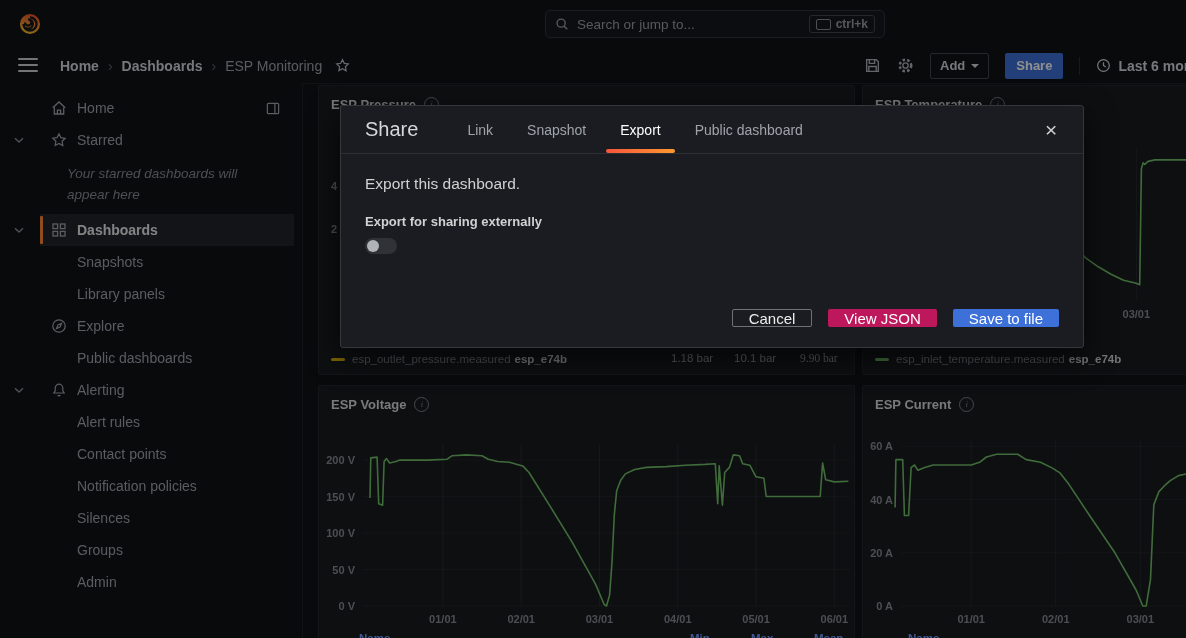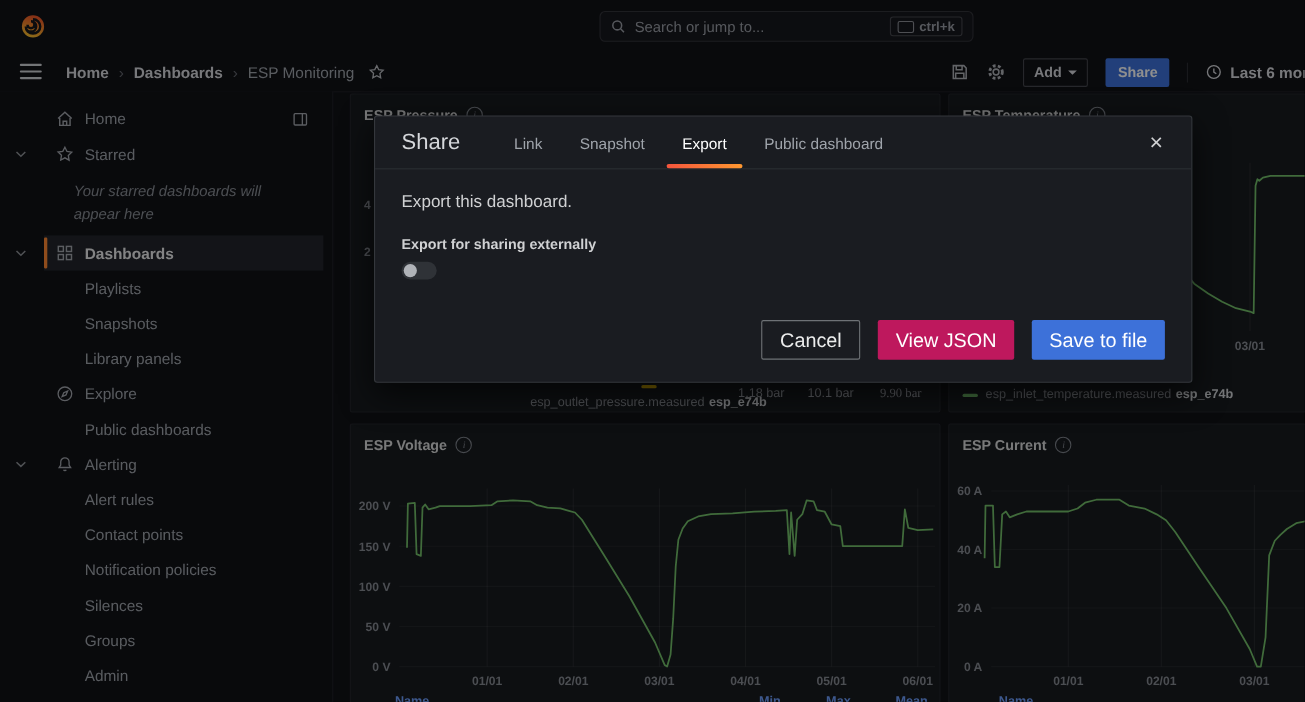--- a/index.html
+++ b/index.html
@@ -82,21 +82,21 @@
         background:linear-gradient(90deg,#f5553d,#ff9830);}
   #modal-close{position:absolute;right:20px;top:11px;width:24px;height:24px;background:none;border:none;color:#d0d1d3;
         font-size:21px;line-height:1;cursor:pointer;font-family:inherit;}
   #modal-close::before{content:"×";}
   #modal-body{padding:21px 24px 0;}
   #modal-desc{font-size:15.5px;color:#d0d1d3;margin:0 0 21px;}
   #toggle-label{font-size:13px;font-weight:600;color:#d0d1d3;margin:0 0 9px;}
   .switch{width:32px;height:16px;border-radius:8px;background:#2f3237;position:relative;cursor:pointer;border:none;padding:0;}
   .switch::after{content:"";position:absolute;left:2px;top:2px;width:12px;height:12px;border-radius:50%;background:#b0b3b8;}
   #modal-foot{position:absolute;right:24px;bottom:20px;display:flex;gap:16px;}
-  .btn{height:36px;padding:0 16px;border-radius:2px;font-size:18px;font-weight:500;border:none;color:#fff;cursor:pointer;font-family:inherit;}
+  .btn{height:18px;padding:0 16px;border-radius:2px;font-size:15px;font-weight:500;border:none;color:#fff;cursor:pointer;font-family:inherit;}
   .btn.outline{background:transparent;border:1px solid #6e7276;color:#eceded;}
   .btn.secondary{background:#be185d;}
   .btn.primary{background:#3d71d9;}
 </style>
 </head>
 <body>
 
 <div id="app">
 
   <div id="topnav">
@@ -231,26 +231,20 @@
               <rect x="2" y="9.4" width="4.6" height="4.6"></rect>
               <rect x="9.4" y="9.4" width="4.6" height="4.6"></rect>
             </svg>
           </span>
           <span class="side-label">Dashboards</span>
         </span>
       </div>
       <div class="side-row child">
         <span class="chev-col"></span>
         <span class="row-body">
-          <span class="side-label">Playlists</span>
-        </span>
-      </div>
-      <div class="side-row child">
-        <span class="chev-col"></span>
-        <span class="row-body">
           <span class="side-label">Snapshots</span>
         </span>
       </div>
       <div class="side-row child">
         <span class="chev-col"></span>
         <span class="row-body">
           <span class="side-label">Library panels</span>
         </span>
       </div>
       <div class="side-row">
@@ -331,21 +325,21 @@
     <div class="panel-hd">
       <span class="panel-title">ESP Pressure</span>
       <span class="info-ic"></span>
     </div>
   <svg class="chart" width="535" height="288">
         <line x1="52" y1="100" x2="525" y2="100" stroke="rgba(255,255,255,0.05)"></line>
         <text x="12" y="104" text-anchor="start" class="tick-y">4 bar</text>
         <line x1="52" y1="143" x2="525" y2="143" stroke="rgba(255,255,255,0.05)"></line>
         <text x="12" y="147" text-anchor="start" class="tick-y">2 bar</text>
       </svg>
-      <div class="legend-row" style="top: 264px; flex-direction: column;">
+      <div class="legend-row" style="top: 264px;">
         <span class="lg-marker" style="background:#e0b400"></span>
         <span class="lg-name">esp_outlet_pressure.measured<span class="lg-inst">esp_e74b</span></span>
         <span class="lg-val" style="left: 340px;">1.18 bar</span>
         <span class="lg-val" style="left: 403px;">10.1 bar</span>
         <span class="lg-val" style="left: 469px; font-family: Liberation Serif, serif;">9.90 bar</span>
       </div>
     </section>
 
   <section class="panel" style="left:862px;top:85px;width:537px;height:290px;">
     <div class="panel-hd">

